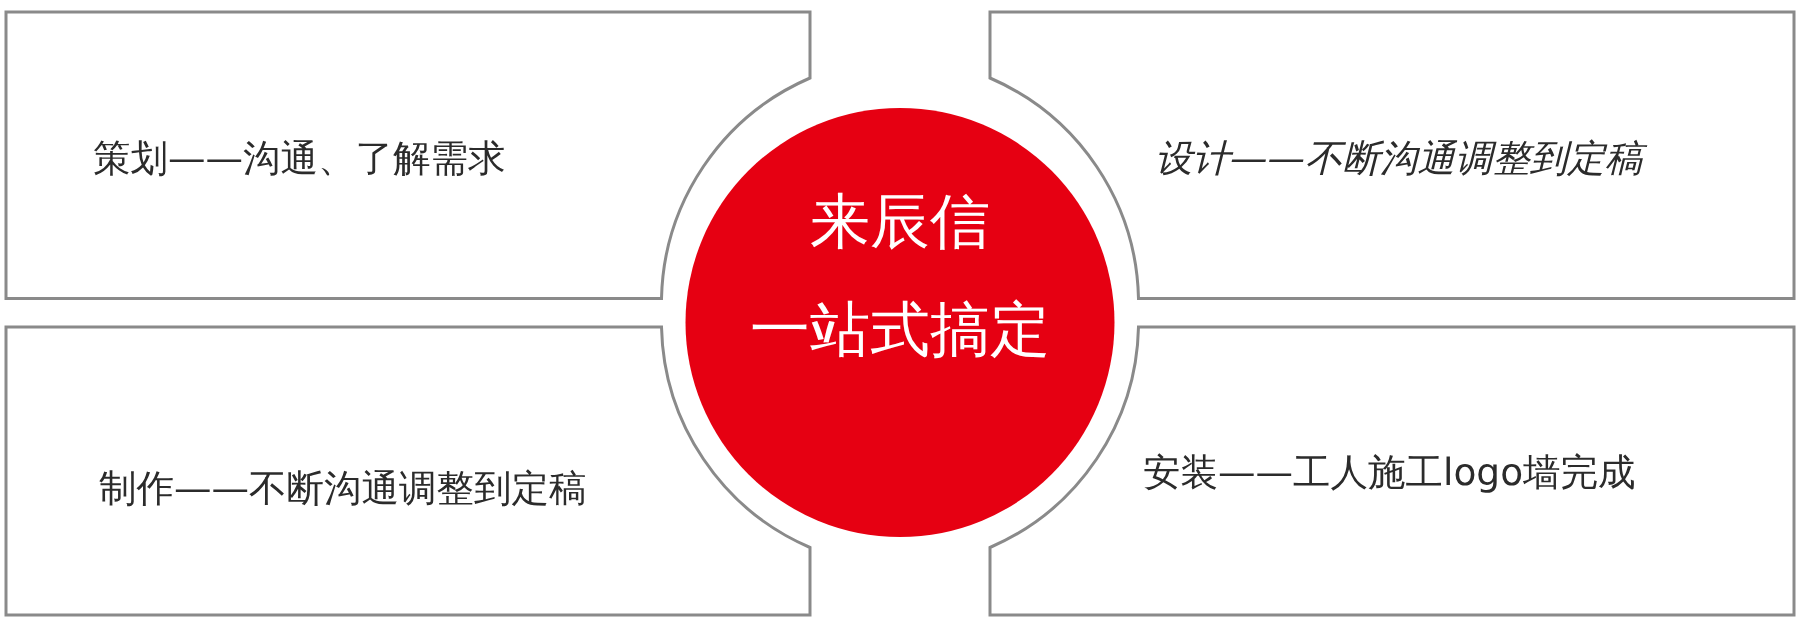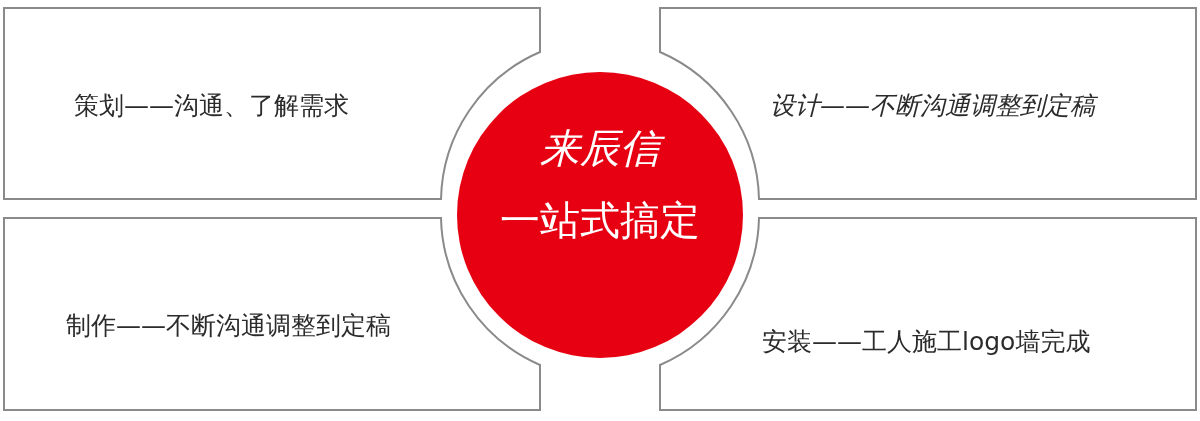--- a/index.html
+++ b/index.html
@@ -19,19 +19,19 @@
 
   <path d="M1196 8 H660 V52 A164 164 0 0 1 759 199 H1196 Z" fill="#ffffff" stroke="#8a8a8a" stroke-width="2"></path>
 
   <path d="M4 218 H441 A164 164 0 0 0 540 365 V410 H4 Z" fill="#ffffff" stroke="#8a8a8a" stroke-width="2"></path>
 
   <path d="M1196 218 H759 A164 164 0 0 1 660 365 V410 H1196 Z" fill="#ffffff" stroke="#8a8a8a" stroke-width="2"></path>
 
   <circle cx="600" cy="215" r="143" fill="#e60012"></circle>
 </svg>
 
-<div class="label" style="left:74px; top:93px;">策划——沟通、了解需求</div>
+<div class="label" style="left:62px; top:93px;">策划——沟通、了解需求</div>
 <div class="label" style="left:770px; top:93px;font-style:italic;">设计——不断沟通调整到定稿</div>
 <div class="label" style="left:66px; top:313px;">制作——不断沟通调整到定稿</div>
-<div class="label" style="left:762px; top:329px;">安装——工人施工logo墙完成</div>
+<div class="label" style="left:762px; top:302px;">安装——工人施工logo墙完成</div>
 
-<div class="center-text" style="top:128px;font-style:italic;">来辰信</div>
+<div class="center-text" style="top:128px;">来辰信</div>
 <div class="center-text" style="top:200px;">一站式搞定</div>
 
 </body></html>

